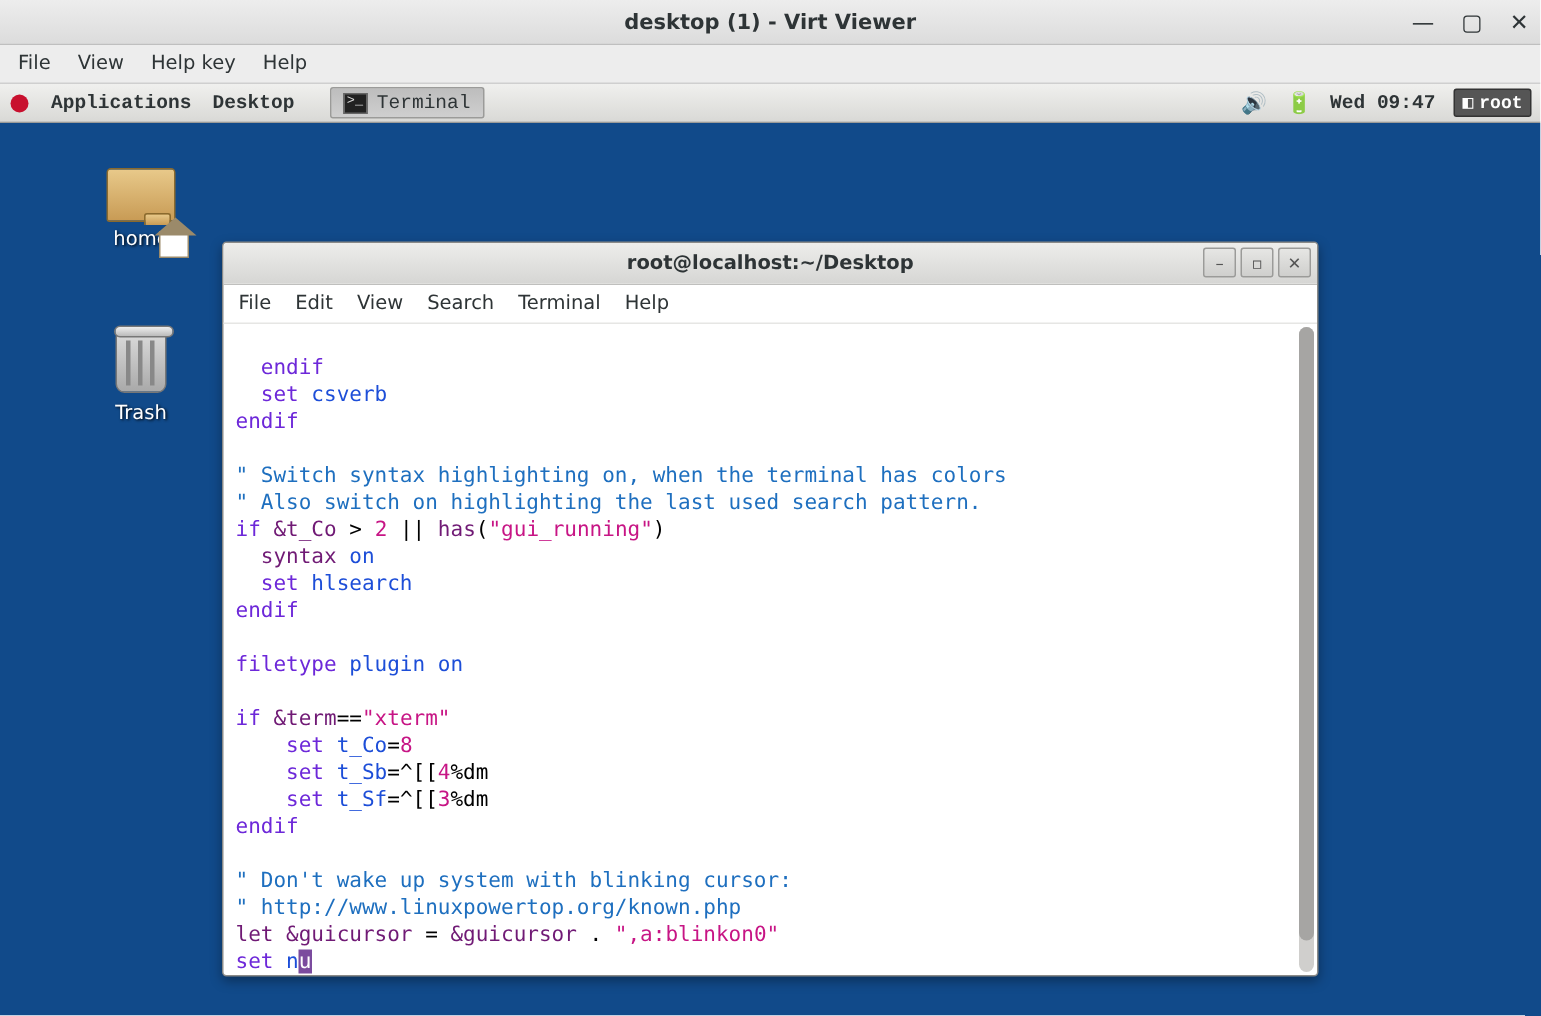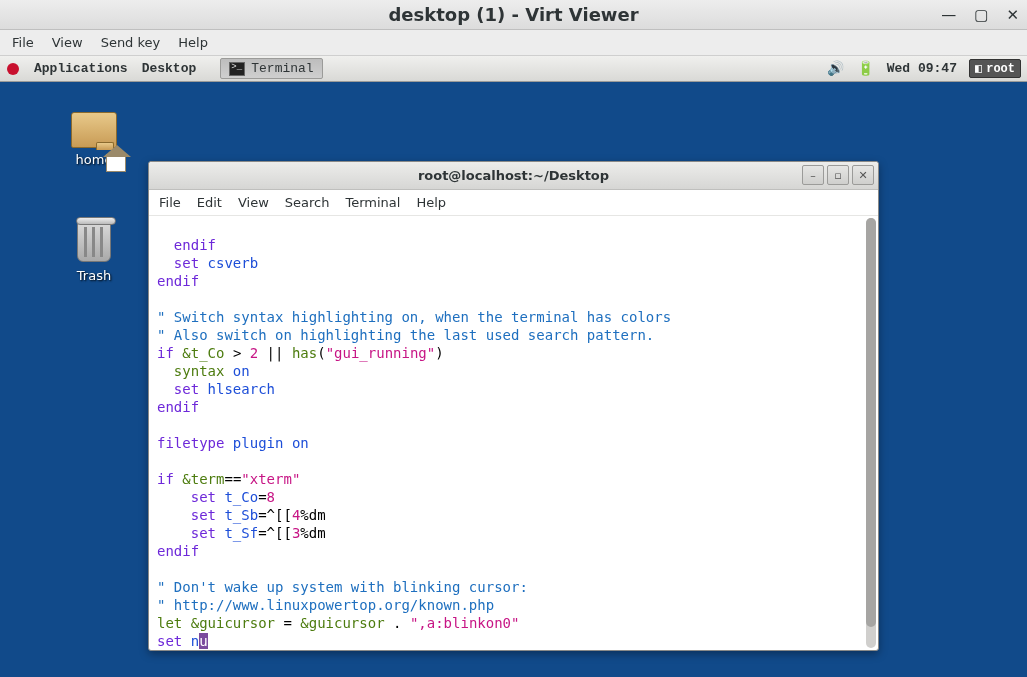--- a/index.html
+++ b/index.html
@@ -15,21 +15,21 @@
   
   .outer-titlebar {
     height: 30px;
     background: linear-gradient(#ededed, #dcdcdc);
     border-bottom: 1px solid #bfbfbf;
     display: flex;
     align-items: center;
     justify-content: center;
     position: relative;
   }
-  .outer-titlebar .title { font-weight: bold; font-size: 18px; color: #2e3436; }
+  .outer-titlebar .title { font-weight: bold; font-size: 14px; color: #2e3436; }
   .outer-titlebar .wincontrols {
     position: absolute; right: 8px; top: 0; height: 30px;
     display: flex; align-items: center; gap: 18px;
     font-size: 15px; color: #2e3436;
   }
   .outer-titlebar .wincontrols span { cursor: pointer; }
   .outer-menubar {
     height: 26px;
     background: #ededed;
     border-bottom: 1px solid #cfcfcf;
@@ -192,21 +192,21 @@
     background:#d0cfcd; border-radius:5px;
   }
   .term-body .sb .thumb{
     position:absolute; left:0; right:0; top:0; height:95%;
     background:#a6a5a3; border-radius:5px;
   }
   
   .kw   { color:#6d28d9; } 
   .id   { color:#1d4ed8; } 
   .cm   { color:#1e6fbf; } 
-  .fn   { color:#4d7c0f; } 
+  .fn   { color:#701a75; } 
   .str  { color:#c71585; } 
   .num  { color:#c71585; }
   .cur  { background:#7b4b9e; color:#fff; }
   .status {
     position:absolute; bottom:2px; left:8px; right:18px;
     height:18px; font-family:inherit;
     display:flex;
   }
   .status .pos { margin-left:auto; margin-right:110px; }
   .status .pct { position:absolute; right:0; }
@@ -218,21 +218,21 @@
   <span class="title">desktop (1) - Virt Viewer</span>
   <div class="wincontrols">
     <span>—</span>
     <span>▢</span>
     <span>✕</span>
   </div>
 </div>
 <div class="outer-menubar">
   <span>File</span>
   <span>View</span>
-  <span>Send key</span>
+  <span>Help key</span>
   <span>Help</span>
 </div>
 
 <div class="guest-panel">
   <div class="left">
     <span class="logo">
       <svg width="14" height="14">
           <circle cx="7" cy="7" r="6" fill="#c8102e"></circle>
         </svg>
     </span>

